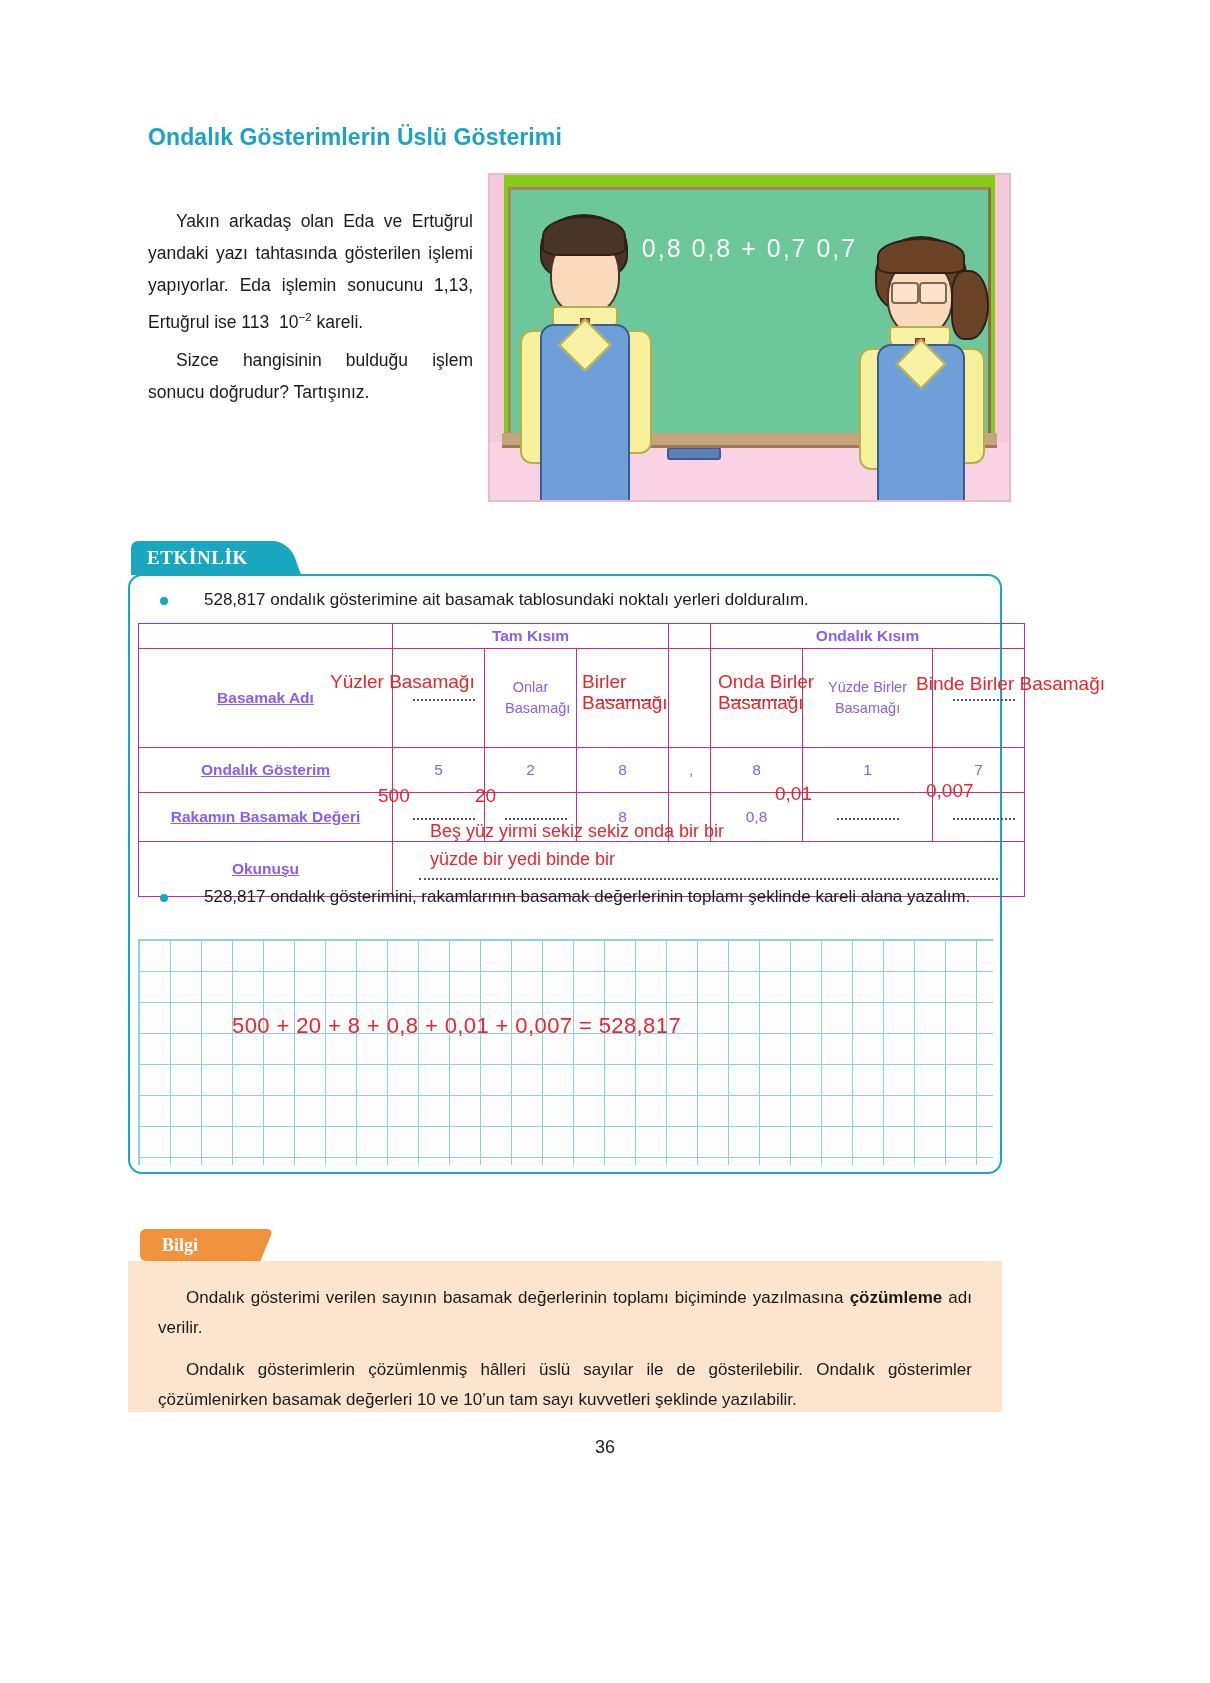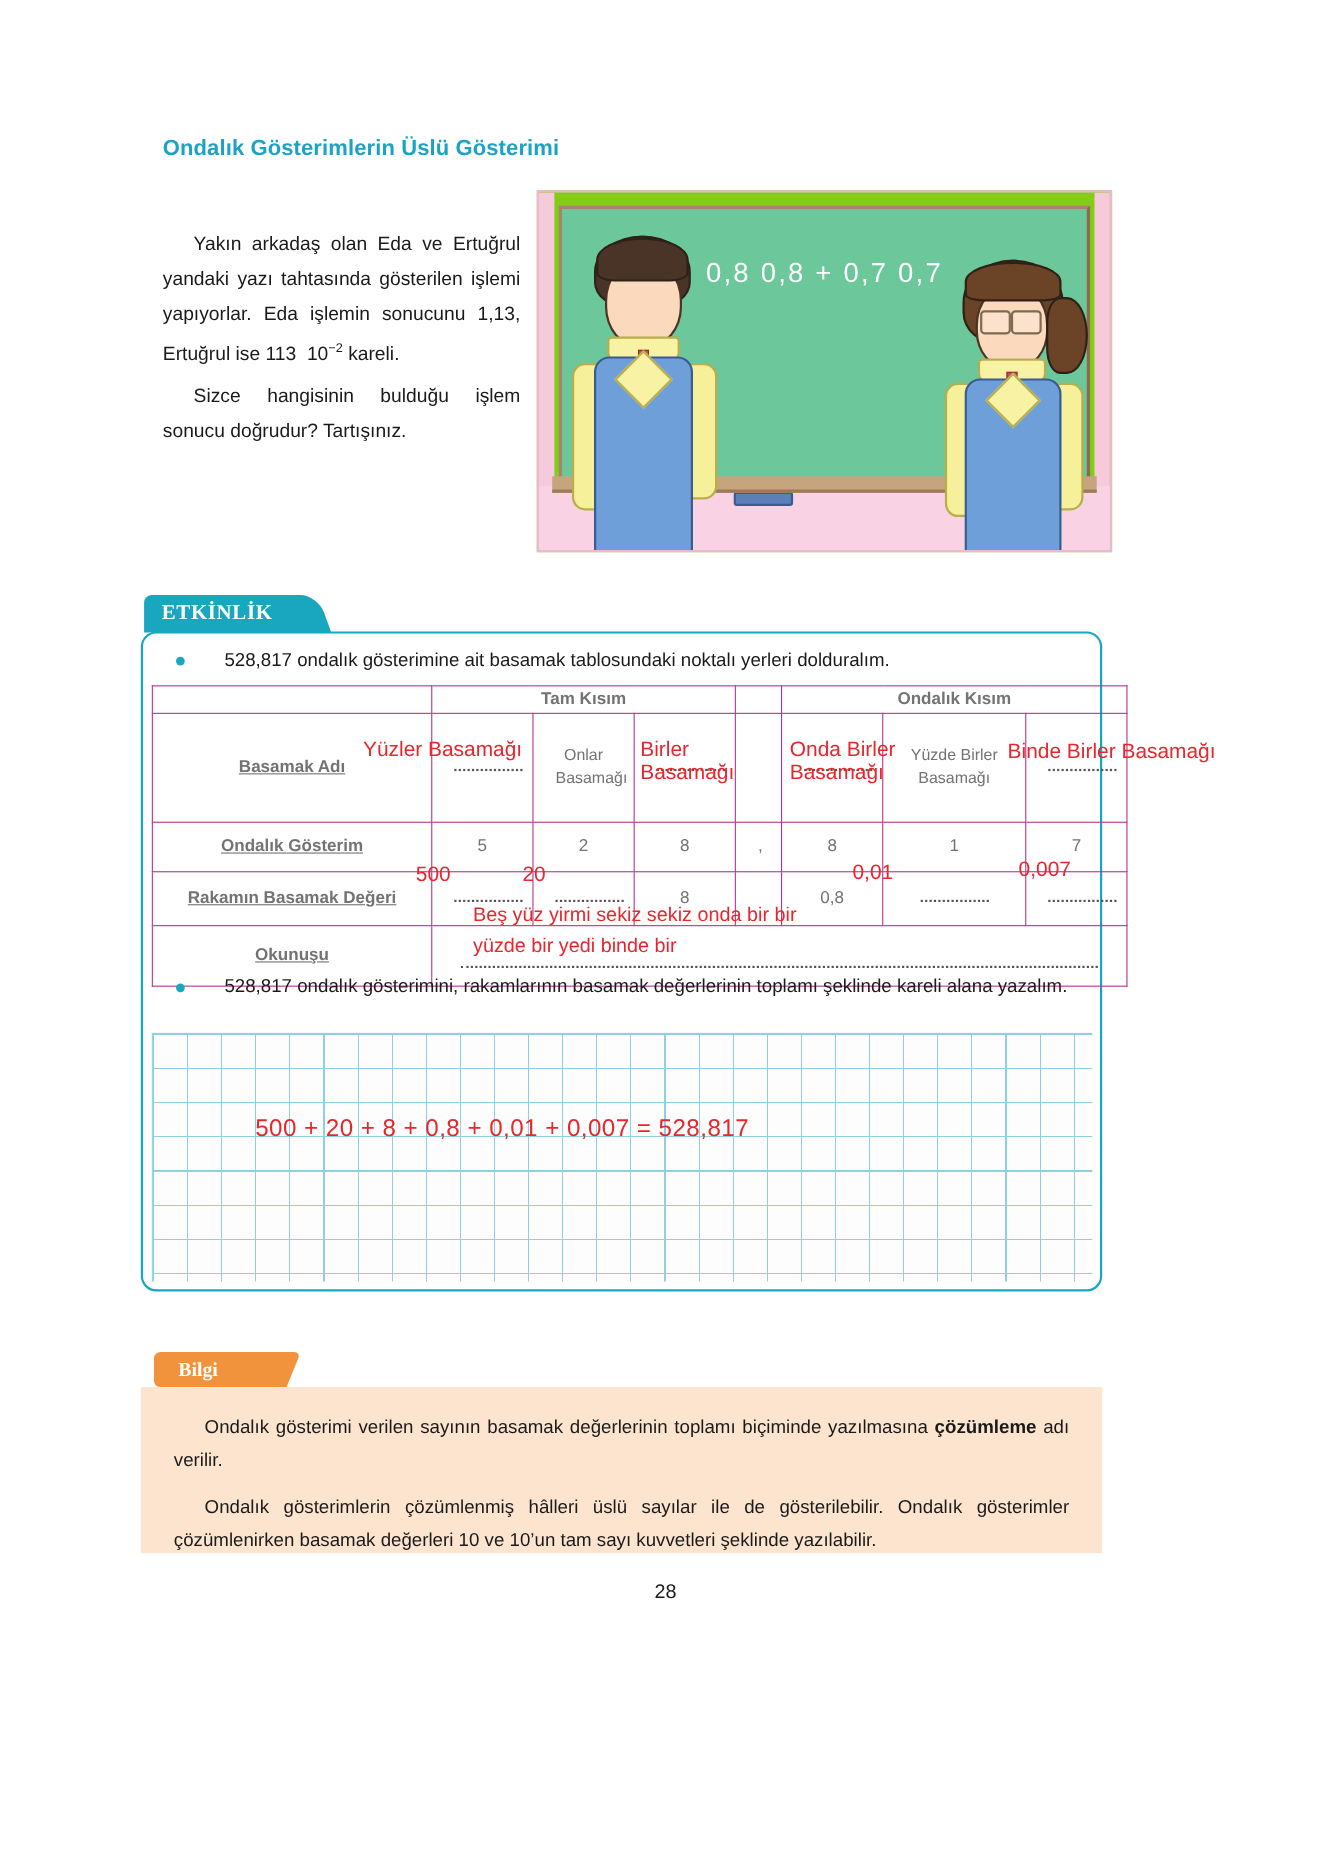--- a/index.html
+++ b/index.html
@@ -9,21 +9,21 @@
     font-family:"Liberation Sans", sans-serif;
     color:#1a1a1a;
     position:relative;
     overflow:hidden;
   }
   .page{position:absolute;left:0;top:0;width:1210px;height:1683px;}
 
   
   .section-title{
     position:absolute;left:148px;top:124px;
-    font-size:20px;font-weight:bold;color:#1aa3c4;
+    font-size:23px;font-weight:bold;color:#1aa3c4;
     letter-spacing:.1px;
   }
 
   
   .intro{
     position:absolute;left:148px;top:205px;width:325px;
     font-size:17.5px;line-height:32px;text-align:justify;
   }
   .intro p{margin:0 0 6px 0;text-indent:28px;}
   .intro sup{font-size:11.5px;vertical-align:super;}
@@ -93,21 +93,21 @@
     display:inline-block;width:8px;height:8px;border-radius:50%;
     background:#19a7bf;vertical-align:middle;margin-right:36px;
   }
 
   
   .pv-table{position:absolute;left:138px;top:623px;width:855px;}
   table.pv{border-collapse:collapse;table-layout:fixed;width:855px;}
   table.pv td{
     border:1.4px solid #b8338f;
     font-size:15.5px;text-align:center;vertical-align:middle;
-    padding:3px 20px;color:#737373;position:relative;
+    padding:3px 20px;color:#8b5cf6;position:relative;
   }
   td.noborder{border:none;}
   td.rowlabel{text-align:left;padding-left:12px;font-weight:bold;font-size:16px;text-decoration:underline;}
   td.grp{font-weight:bold;font-size:17px;padding:8px 0;}
   .cellname{font-size:14.5px;line-height:21px;}
   .dots{
     display:block;border-bottom:2.2px dotted #555;width:62px;margin:2px auto 0 auto;height:1px;
   }
   .hw{
     position:absolute;color:#e8262c;font-size:19px;white-space:nowrap;pointer-events:none;
@@ -316,15 +316,15 @@
   <div class="grid-eq">500 + 20 + 8 + 0,8 + 0,01 + 0,007 = 528,817</div>
 
   <div class="bilgi-tab">
       <span>Bilgi</span>
     </div>
   <div class="bilgi-box">
     <p><span>Ondalık gösterimi verilen sayının basamak değerlerinin toplamı biçiminde yazılmasına </span><b>çözümleme</b><span> adı verilir.</span></p>
     <p>Ondalık gösterimlerin çözümlenmiş hâlleri üslü sayılar ile de gösterilebilir. Ondalık gösterimler çözümlenirken basamak değerleri 10 ve 10’un tam sayı kuvvetleri şeklinde yazılabilir.</p>
   </div>
 
-  <div class="page-num">28</div>
+  <div class="page-num">36</div>
 
 </div>
 
 </body></html>

